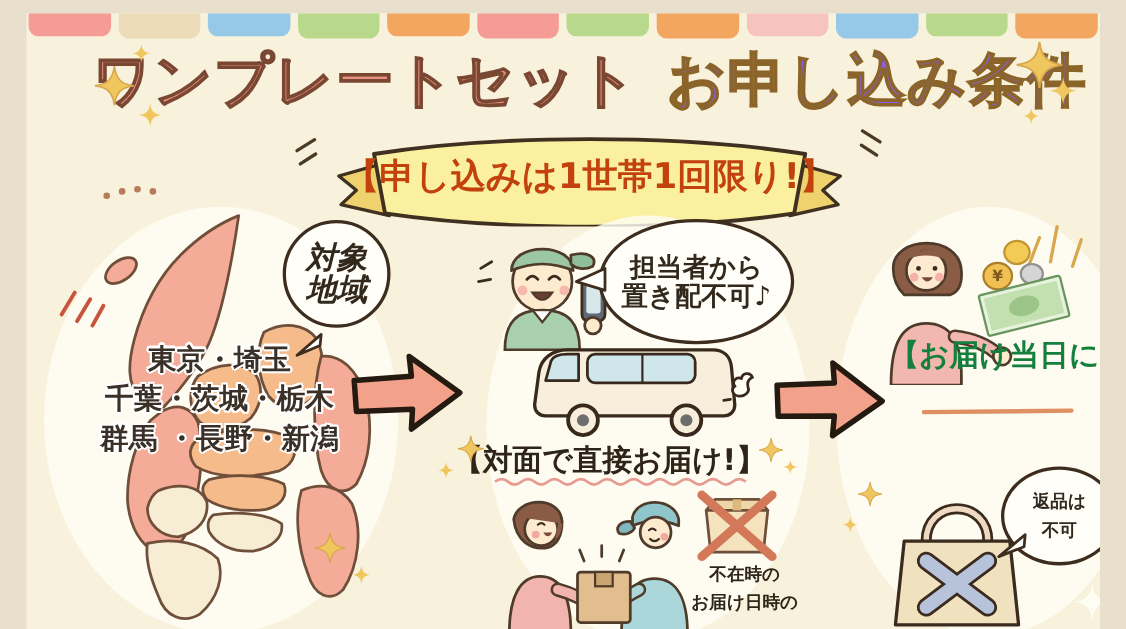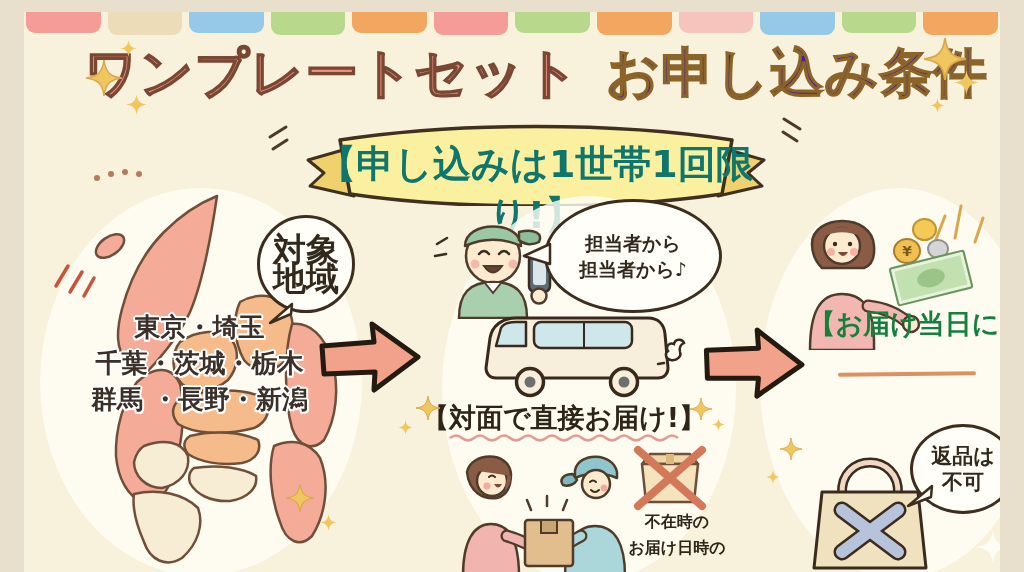--- a/index.html
+++ b/index.html
@@ -7,35 +7,35 @@
   #canvas{position:relative;width:976px;height:572px;background:#f8f1dc;overflow:hidden;margin:12px auto;}
   .abs{position:absolute;}
   
   #top-border{position:absolute;left:2px;top:0;right:2px;display:flex;gap:7px;}
   #top-border .tile{flex:1;height:23px;border-radius:0 0 9px 9px;}
   #top-border .tile:nth-child(odd){height:21px;}
   
   .title-row{position:absolute;left:0;top:26px;width:1024px;display:flex;justify-content:center;gap:26px;}
   .title-part{font-size:53px;font-weight:900;letter-spacing:1px;-webkit-text-stroke:1.6px #7a4733;}
   .t-pink{color:#e79181;}
-  .t-gold{color:#4c1d95;-webkit-text-stroke:1.6px #8a6428;}
-  
-  .banner-text{position:absolute;left:272px;top:127px;width:480px;text-align:center;font-size:38px;font-weight:900;color:#0f766e;}
+  .t-gold{color:#8b5cf6;-webkit-text-stroke:1.6px #8a6428;}
+  
+  .banner-text{position:absolute;left:272px;top:127px;width:480px;text-align:center;font-size:32px;font-weight:900;color:#c2410c;}
   
   .blob{position:absolute;border-radius:50%;background:rgba(255,253,244,.82);}
   
   .map-labels{position:absolute;left:38px;top:297px;width:275px;text-align:center;font-size:26px;font-weight:900;color:#3a3027;line-height:36px;letter-spacing:0;}
   .ow{text-shadow:-2px 0 0 #fff,2px 0 0 #fff,0 -2px 0 #fff,0 2px 0 #fff,-1.5px -1.5px 0 #fff,1.5px -1.5px 0 #fff,-1.5px 1.5px 0 #fff,1.5px 1.5px 0 #fff;}
   
   .bubble{position:absolute;background:#fffef8;border:3px solid #3c2d1e;border-radius:50%;display:flex;flex-direction:column;align-items:center;justify-content:center;text-align:center;font-weight:900;color:#32281c;}
-  .bubble.target{left:233px;top:203px;width:92px;height:92px;font-size:33px;line-height:29px;}
-  .bubble.contact{left:520px;top:187px;width:172px;height:108px;font-size:19px;line-height:26px;font-weight:800;}
-  .bubble.noreturn{left:886px;top:412px;width:100px;height:84px;font-size:21px;line-height:26px;}
-  
-  .caption-mid{position:absolute;left:388px;top:388px;width:304px;text-align:center;font-size:27px;font-weight:900;color:#2e2417;}
+  .bubble.target{left:233px;top:188px;width:92px;height:92px;font-size:28px;line-height:29px;font-style:italic;}
+  .bubble.contact{left:520px;top:187px;width:172px;height:108px;font-size:24px;line-height:26px;font-weight:800;}
+  .bubble.noreturn{left:886px;top:412px;width:100px;height:84px;font-size:16px;line-height:26px;}
+  
+  .caption-mid{position:absolute;left:388px;top:388px;width:304px;font-size:27px;font-weight:900;color:#2e2417;}
   .note-mid{position:absolute;left:583px;top:497px;width:140px;text-align:center;font-size:16px;line-height:26px;font-weight:900;color:#2e2417;}
   .caption-right{position:absolute;left:763px;top:295px;width:234px;text-align:center;font-size:27px;font-weight:900;color:#15803d;line-height:34px;}
   .underline-orange{position:absolute;left:814px;top:360px;width:138px;height:4px;background:#de9062;border-radius:2px;transform:rotate(-.6deg);}
   
   .dot{position:absolute;border-radius:50%;background:#b97a5a;width:6px;height:6px;}
   .sparkle{position:absolute;}
   .coin{position:absolute;border-radius:50%;box-sizing:border-box;}
   .coin.yellow{left:888px;top:206px;width:25px;height:23px;background:#f3ca55;border:2.5px solid #c09431;}
   .coin.silver{left:903px;top:227px;width:22px;height:20px;background:#d5d5d5;border:2.5px solid #8f8f8f;}
   .coin.yen{left:869px;top:226px;width:28px;height:26px;background:#f0c152;border:2.5px solid #ab7c2a;color:#7c5a1c;font-size:14px;font-weight:900;display:flex;align-items:center;justify-content:center;}
@@ -166,21 +166,21 @@
     <path d="M55,72 Q64,85 73,72 Z" fill="#6a4034" stroke="#4f3b2a" stroke-width="2"></path>
     <path d="M30,124 C30,100 40,88 64,88 C88,88 98,100 98,124 Z" fill="#a9d0ae" stroke="#4f3b2a" stroke-width="2.5"></path>
     <path d="M56,89 L64,99 L72,89" fill="#fff" stroke="#4f3b2a" stroke-width="2"></path>
     <rect x="100" y="60" width="21" height="38" rx="6" fill="#5f6a74" stroke="#3a2c1e" stroke-width="2.5"></rect>
     <rect x="104" y="65" width="13" height="26" rx="3" fill="#d9e6ea"></rect>
     <circle cx="110" cy="102" r="7.5" fill="#fdeacf" stroke="#4f3b2a" stroke-width="2.5"></circle>
   </svg>
 
   <div class="bubble contact">
     <span>担当者から</span>
-    <span>担当者から♪</span>
+    <span>置き配不可♪</span>
   </div>
   <svg class="abs" style="left:498px;top:228px" width="30" height="28">
       <path d="M28,4 L2,16 L28,24 Z" fill="#fffef8" stroke="#3c2d1e" stroke-width="2.5" stroke-linejoin="round"></path>
     </svg>
 
   <svg class="abs" style="left:448px;top:292px" width="215" height="100" viewBox="0 0 215 100">
     <path d="M14,64 L18,34 C20,22 30,14 44,14 L176,14 C186,14 192,20 193,30 L196,64 C196,70 192,74 186,74 L24,74 C18,74 14,70 14,64 Z" fill="#f7efdc" stroke="#38291c" stroke-width="3" stroke-linejoin="round"></path>
     <path d="M24,42 L29,24 C31,20 37,18 44,18 L54,18 L54,42 Z" fill="#cfe6ea" stroke="#38291c" stroke-width="2.5" stroke-linejoin="round"></path>
     <rect x="62" y="18" width="98" height="26" rx="7" fill="#cfe6ea" stroke="#38291c" stroke-width="2.5"></rect>
     <line x1="112" y1="18" x2="112" y2="44" stroke="#38291c" stroke-width="2"></line>

